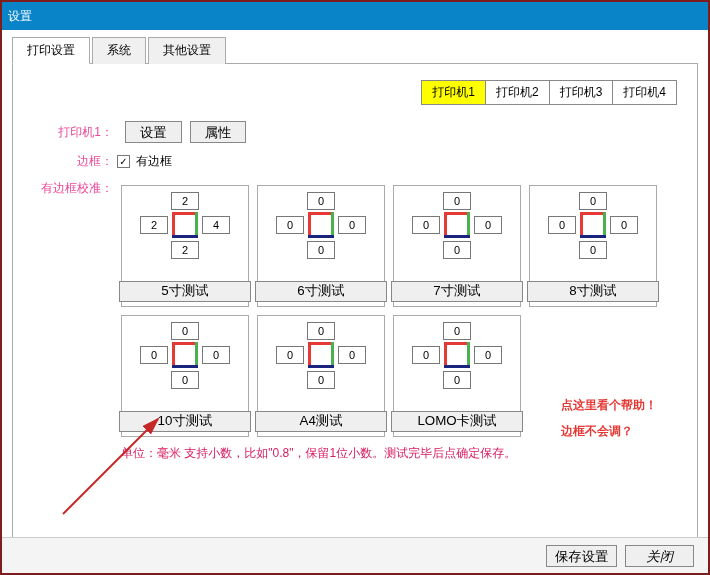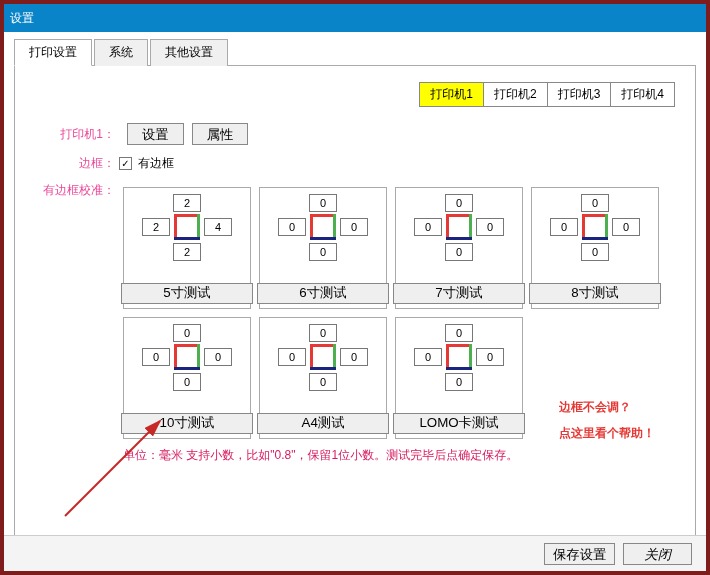--- a/index.html
+++ b/index.html
@@ -1,17 +1,17 @@
 <!DOCTYPE html>
 <html><head>
 <meta charset="utf-8">
 <style>
 * { box-sizing: border-box; margin: 0; padding: 0; }
 body { font-family: "Microsoft YaHei", SimSun, Arial, sans-serif; font-size: 12px; background: #fff; }
-.window { width: 710px; height: 575px; border: 4px solid #7f1d1d; position: relative; }
+.window { width: 710px; height: 575px; border: 2px solid #7f1d1d; position: relative; }
 .titlebar { height: 28px; background: #0a84c8; display: flex; align-items: center; padding: 0 6px; }
 .titlebar span { color: #fff; font-size: 12px; }
 .watermark { position: absolute; top: 10px; left: 10px; font-size: 28px; font-weight: bold; color: #0a84c8; opacity: 0.5; z-index: 100; pointer-events: none; }
 .watermark .wm-url { font-size: 14px; color: #7cb342; display:block; margin-top:-6px; margin-left:30px;}
 .watermark .wm-logo { display:inline-block; width:30px; height:30px; border:3px solid #f9a825; border-radius:50%; vertical-align:middle; margin-right:4px; position:relative;}
 .watermark .wm-logo::after{content:"";position:absolute;width:14px;height:14px;background:#0a84c8;border-radius:50%;left:4px;top:4px;}
 .content { position: absolute; top: 28px; left: 0; right: 0; bottom: 0; padding: 6px 10px; }
 .tabs { display: flex; border-bottom: 1px solid #aaa; }
 .tab { padding: 4px 14px; border: 1px solid #aaa; border-bottom: none; background: #f0f0f0; margin-right: 2px; cursor: pointer; position: relative; top: 1px; }
 .tab.active { background: #fff; border-bottom: 1px solid #fff; }
@@ -195,22 +195,22 @@
       <svg class="arrow-svg" width="120" height="160">
         <defs>
             <marker id="ah" markerWidth="10" markerHeight="10" refX="8" refY="3" orient="auto">
               <path d="M0,0 L0,6 L9,3 z" fill="#c62828"></path>
             </marker>
           </defs>
         <line x1="10" y1="150" x2="105" y2="55" stroke="#c62828" stroke-width="2" marker-end="url(#ah)"></line>
       </svg>
 
       <div class="help-text">
+        <div>点这里看个帮助！</div>
         <div>边框不会调？</div>
-        <div>点这里看个帮助！</div>
       </div>
 
       <div class="footer-hint">单位：毫米  支持小数，比如"0.8"，保留1位小数。测试完毕后点确定保存。</div>
     </div>
 
     <div class="bottom-bar">
       <button class="btn" style="padding:2px 8px;">保存设置</button>
       <button class="btn" style="padding:2px 20px;font-style:italic;">关闭</button>
     </div>
   </div>

